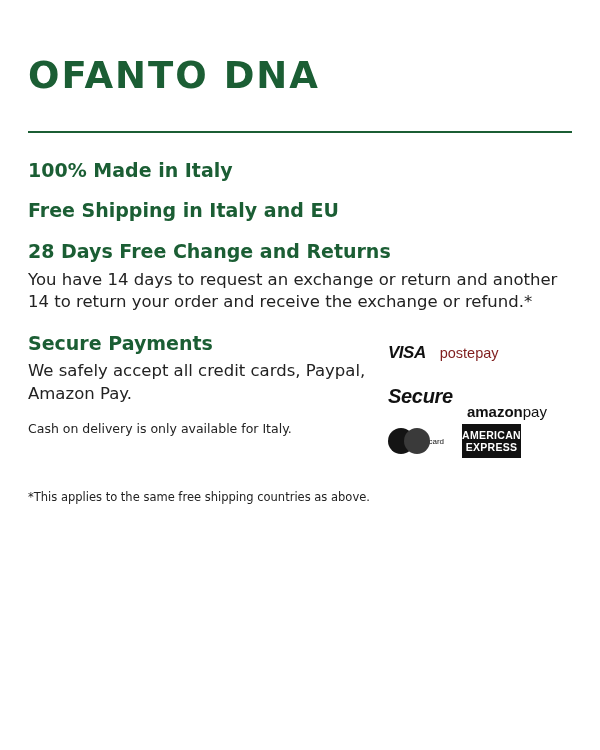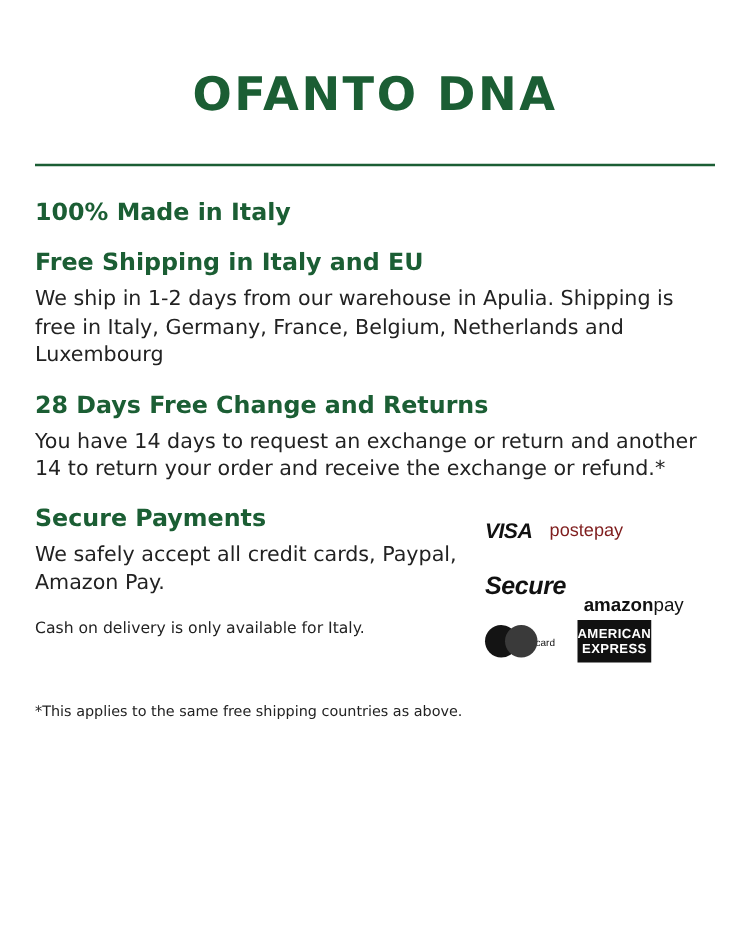--- a/index.html
+++ b/index.html
@@ -15,21 +15,21 @@
     overflow: hidden;
   }
   .page {
     width: 600px;
     height: 750px;
     box-sizing: border-box;
     padding: 0 28px;
     position: relative;
   }
   .title {
-    text-align: center;
+    text-align: left;
     font-size: 37px;
     font-weight: bold;
     letter-spacing: 2px;
     color: #1b5e34;
     margin-top: 56px;
     margin-bottom: 0;
     line-height: 1.1;
   }
   .divider {
     height: 2px;
@@ -172,21 +172,20 @@
   <h1 class="title">OFANTO DNA</h1>
 
   <div class="divider"></div>
 
   <div class="section">
     <h2>100% Made in Italy</h2>
   </div>
 
   <div class="section">
     <h2>Free Shipping in Italy and EU</h2>
-    <p>We ship in 1-2 days from our warehouse in Apulia. Shipping is free in Italy, Germany, France, Belgium, Netherlands and Luxembourg</p>
   </div>
 
   <div class="section">
     <h2>28 Days Free Change and Returns</h2>
     <p>You have 14 days to request an exchange or return and another 14 to return your order and receive the exchange or refund.*</p>
   </div>
 
   <div class="section payments-wrap">
     <div class="payments-text">
       <h2>Secure Payments</h2>

